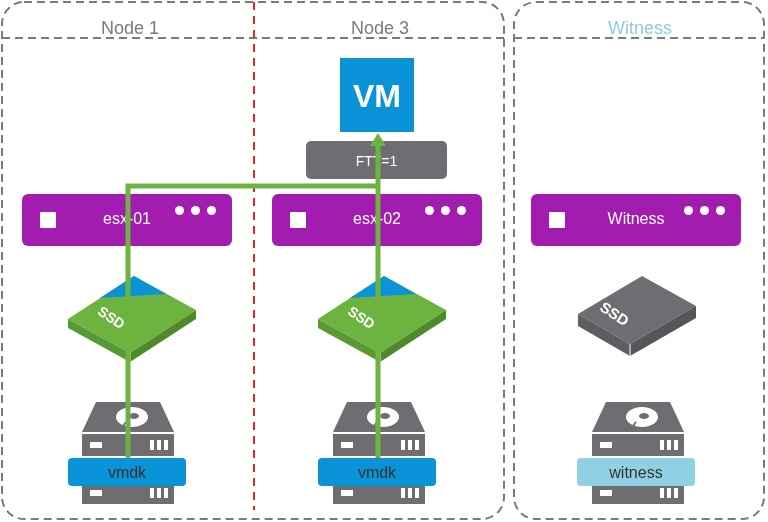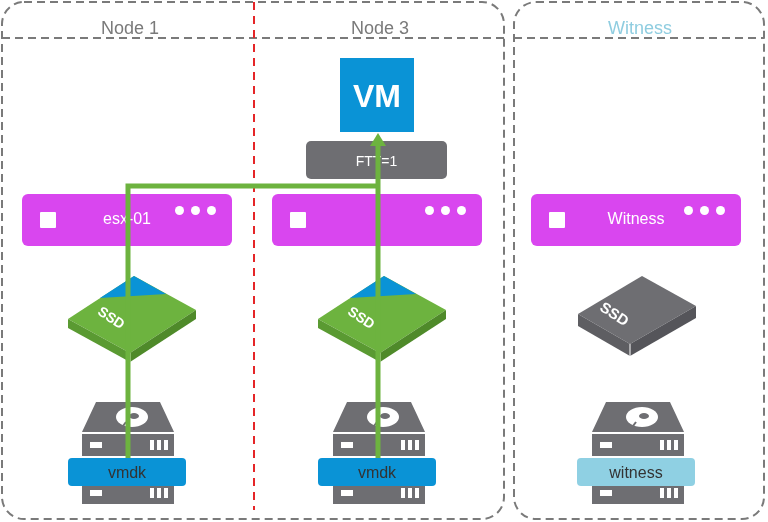--- a/index.html
+++ b/index.html
@@ -1,18 +1,18 @@
 <!DOCTYPE html>
 <html><head>
 <meta charset="utf-8">
 <style>
   html,body{margin:0;padding:0;background:#fff;}
   body{width:768px;height:522px;position:relative;overflow:hidden;font-family:"Liberation Sans",sans-serif;}
   .region-title{position:absolute;top:18px;font-weight:normal;font-size:18px;text-align:center;}
-  .host-bar{position:absolute;height:52px;background:#d946ef;border-radius:6px;color:#fff;}
+  .host-bar{position:absolute;height:52px;background:#a21caf;border-radius:6px;color:#fff;}
   .host-bar .sq{position:absolute;left:18px;top:18px;width:16px;height:16px;background:#fff;border-radius:1px;}
   .host-bar .label{position:absolute;left:0;right:0;top:16px;text-align:center;font-size:16px;}
   .host-bar .dots{position:absolute;right:16px;top:12px;display:flex;gap:7px;}
   .host-bar .dots span{width:9px;height:9px;background:#fff;border-radius:50%;display:block;}
   .vm-box{position:absolute;left:340px;top:58px;width:74px;height:74px;background:#0a93d6;border-radius:0;color:#fff;font-weight:bold;font-size:32px;text-align:center;line-height:76px;}
   .ftt-box{position:absolute;left:306px;top:141px;width:141px;height:38px;background:#6e6e72;border-radius:5px;color:#fff;font-size:14px;text-align:center;line-height:40px;}
   .disk-label{position:absolute;height:28px;border-radius:4px;text-align:center;line-height:29px;font-size:16px;color:#333;}
   svg{position:absolute;left:0;top:0;}
 </style>
 </head>
@@ -113,20 +113,21 @@
   <div class="sq"></div>
   <div class="label">esx-01</div>
   <div class="dots">
       <span></span>
       <span></span>
       <span></span>
     </div>
 </div>
 <div class="host-bar" style="left:272px;top:194px;width:210px;">
   <div class="sq"></div>
+  <div class="label">esx-02</div>
   <div class="dots">
       <span></span>
       <span></span>
       <span></span>
     </div>
 </div>
 <div class="host-bar" style="left:531px;top:194px;width:210px;">
   <div class="sq"></div>
   <div class="label">Witness</div>
   <div class="dots">

